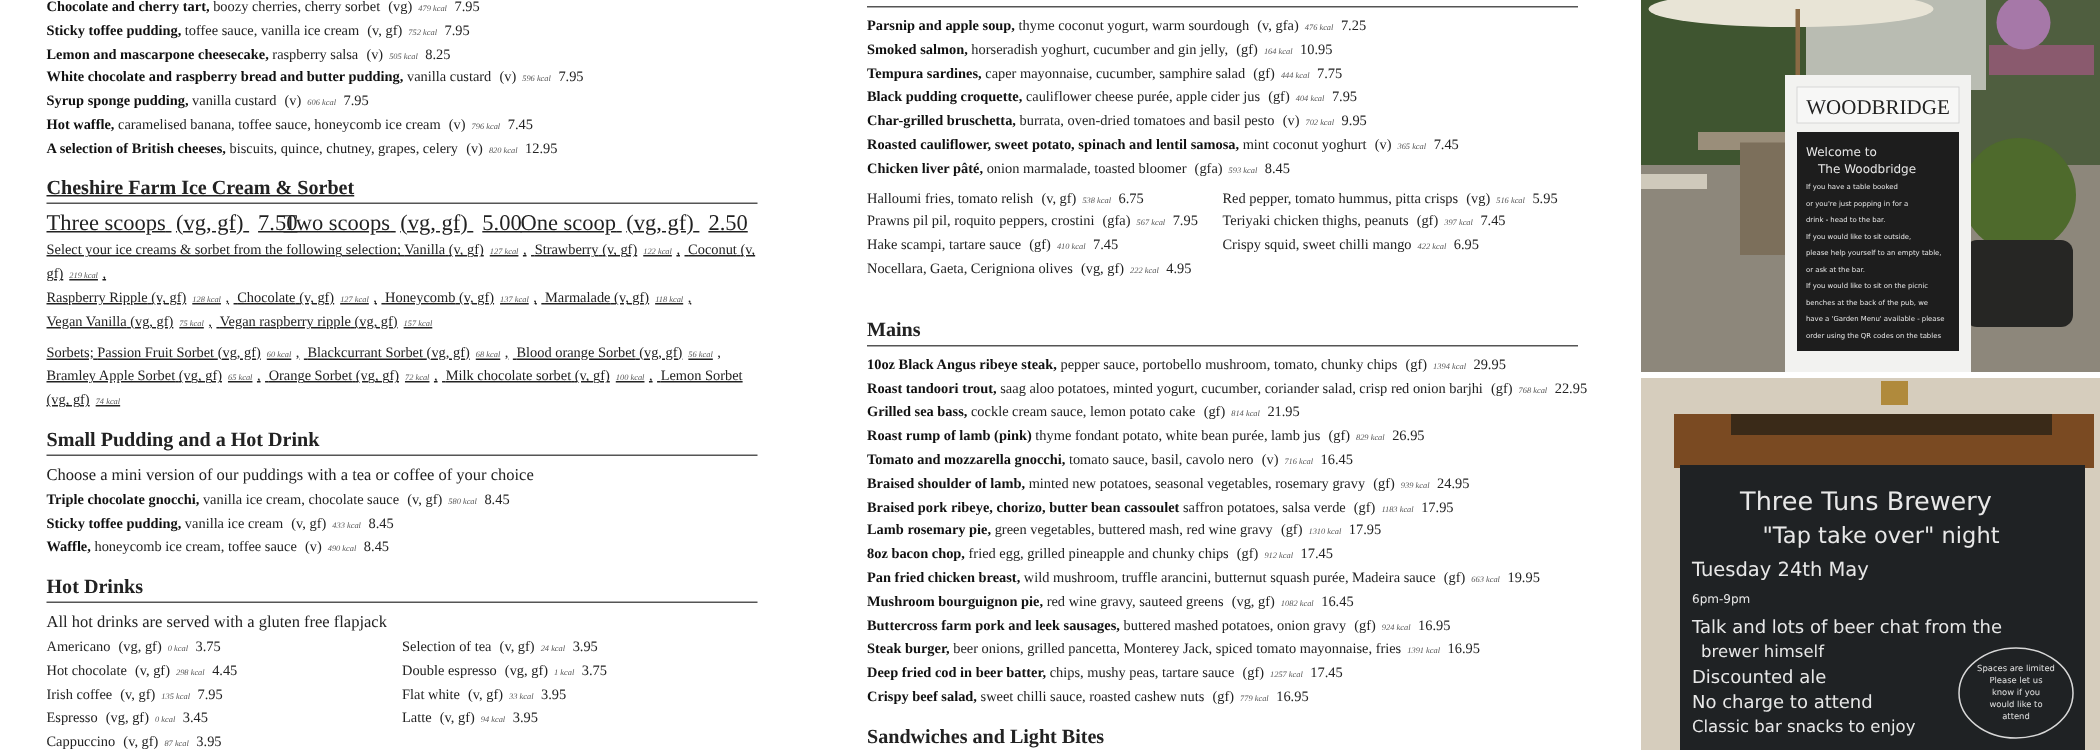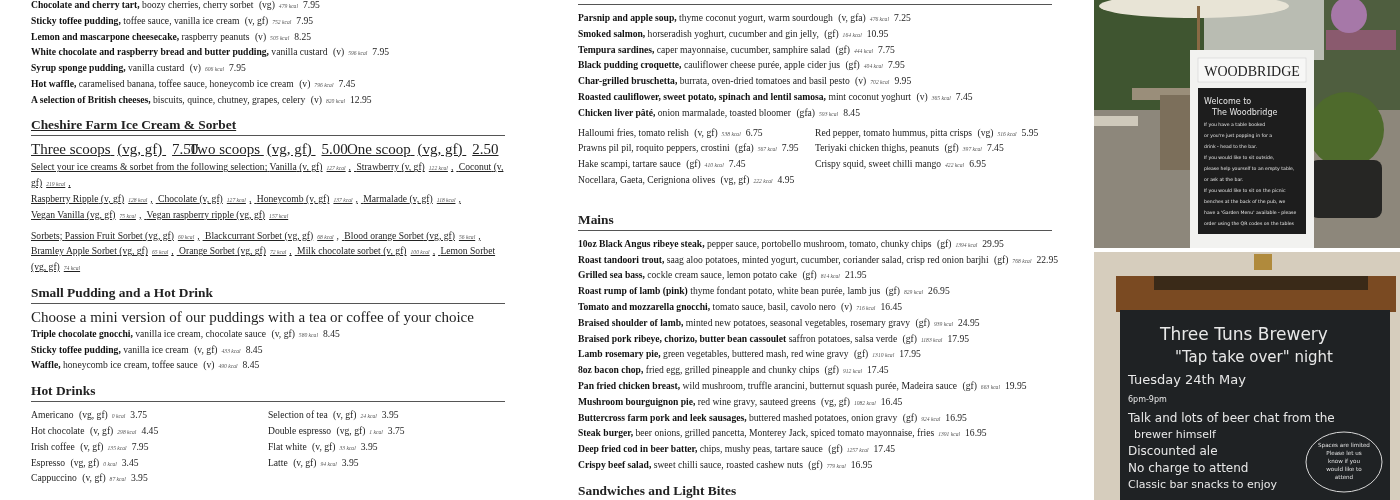--- a/index.html
+++ b/index.html
@@ -8,39 +8,39 @@
   .col { position:absolute; top:0; }
   #col-left { left:31px; width:474px; }
   #col-mid  { left:578px; width:474px; }
   .item { font-size:9.6px; line-height:14.8px; white-space:nowrap; }
   .item b { font-weight:bold; color:#111; }
   .diet { margin-left:3px; }
   .kcal { font-size:5.6px; font-style:italic; color:#555; margin:0 3px 0 4px; }
   .price { margin-left:2px; }
   .sec-title { font-size:13.4px; line-height:16px; color:#222; margin:0; padding:0; }
   .sec-rule { height:1px; background:#555; margin:2px 0 6px 0; }
-  .plain { font-size:15px; line-height:14.8px; white-space:nowrap; }
+  .plain { font-size:11px; line-height:14.8px; white-space:nowrap; }
   .grid3 { display:flex; font-size:15px; line-height:14.8px; margin-bottom:4px; }
   .grid3 > div { white-space:nowrap; }
   .two-col { display:flex; }
   .two-col > div { flex:0 0 auto; }
   .flow { font-size:9.6px; line-height:14.8px; }
   .sep { margin-right:3px; }
   .photo { position:absolute; left:1094px; width:306px; overflow:hidden; }
   #photo-top { top:0; height:248px; background:#a3a3a3; }
   #photo-bottom { top:252px; height:248px; background:#7dd3fc; }
 </style>
 </head>
 <body>
 
 <div id="col-left" class="col">
   <div id="desserts" style="margin-top:-2px;">
       <div class="item"><b>Chocolate and cherry tart,</b> <span>boozy cherries, cherry sorbet</span> <span class="diet">(vg)</span><span class="kcal">479 kcal</span><span class="price">7.95</span></div>
       <div class="item"><b>Sticky toffee pudding,</b> <span>toffee sauce, vanilla ice cream</span> <span class="diet">(v, gf)</span><span class="kcal">752 kcal</span><span class="price">7.95</span></div>
-      <div class="item"><b>Lemon and mascarpone cheesecake,</b> <span>raspberry peanuts</span> <span class="diet">(v)</span><span class="kcal">505 kcal</span><span class="price">8.25</span></div>
+      <div class="item"><b>Lemon and mascarpone cheesecake,</b> <span>raspberry salsa</span> <span class="diet">(v)</span><span class="kcal">505 kcal</span><span class="price">8.25</span></div>
       <div class="item"><b>White chocolate and raspberry bread and butter pudding,</b> <span>vanilla custard</span> <span class="diet">(v)</span><span class="kcal">596 kcal</span><span class="price">7.95</span></div>
       <div class="item"><b>Syrup sponge pudding,</b> <span>vanilla custard</span> <span class="diet">(v)</span><span class="kcal">606 kcal</span><span class="price">7.95</span></div>
       <div class="item"><b>Hot waffle,</b> <span>caramelised banana, toffee sauce, honeycomb ice cream</span> <span class="diet">(v)</span><span class="kcal">796 kcal</span><span class="price">7.45</span></div>
       <div class="item"><b>A selection of British cheeses,</b> <span>biscuits, quince, chutney, grapes, celery</span> <span class="diet">(v)</span><span class="kcal">820 kcal</span><span class="price">12.95</span></div>
     </div>
 
   <div style="margin-top:8px;text-decoration:underline;">
     <h2 class="sec-title">Cheshire Farm Ice Cream &amp; Sorbet</h2>
     <div class="sec-rule"></div>
     <div class="grid3" id="scoops">
@@ -71,20 +71,21 @@
     <div id="small-pudding">
         <div class="item"><b>Triple chocolate gnocchi,</b> <span>vanilla ice cream, chocolate sauce</span> <span class="diet">(v, gf)</span><span class="kcal">580 kcal</span><span class="price">8.45</span></div>
         <div class="item"><b>Sticky toffee pudding,</b> <span>vanilla ice cream</span> <span class="diet">(v, gf)</span><span class="kcal">433 kcal</span><span class="price">8.45</span></div>
         <div class="item"><b>Waffle,</b> <span>honeycomb ice cream, toffee sauce</span> <span class="diet">(v)</span><span class="kcal">490 kcal</span><span class="price">8.45</span></div>
       </div>
   </div>
 
   <div style="margin-top:9px;">
     <h2 class="sec-title">Hot Drinks</h2>
     <div class="sec-rule"></div>
+    <div class="plain" style="margin-bottom:2px;">All hot drinks are served with a gluten free flapjack</div>
     <div class="two-col">
       <div id="drinks-col1" style="width:237px;">
           <div class="item"><span>Americano</span> <span class="diet">(vg, gf)</span><span class="kcal">0 kcal</span><span class="price">3.75</span></div>
           <div class="item"><span>Hot chocolate</span> <span class="diet">(v, gf)</span><span class="kcal">298 kcal</span><span class="price">4.45</span></div>
           <div class="item"><span>Irish coffee</span> <span class="diet">(v, gf)</span><span class="kcal">135 kcal</span><span class="price">7.95</span></div>
           <div class="item"><span>Espresso</span> <span class="diet">(vg, gf)</span><span class="kcal">0 kcal</span><span class="price">3.45</span></div>
           <div class="item"><span>Cappuccino</span> <span class="diet">(v, gf)</span><span class="kcal">87 kcal</span><span class="price">3.95</span></div>
         </div>
       <div id="drinks-col2">
           <div class="item"><span>Selection of tea</span> <span class="diet">(v, gf)</span><span class="kcal">24 kcal</span><span class="price">3.95</span></div>

